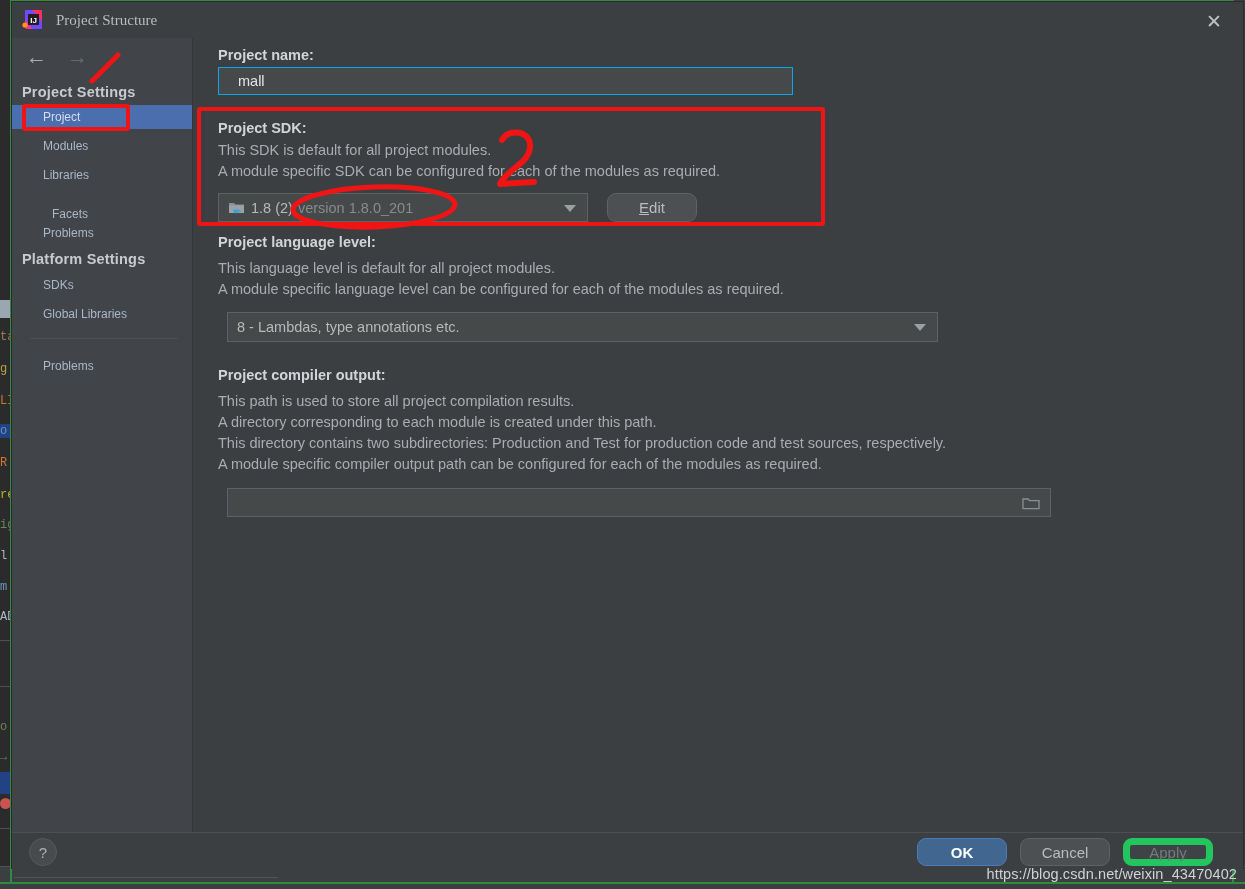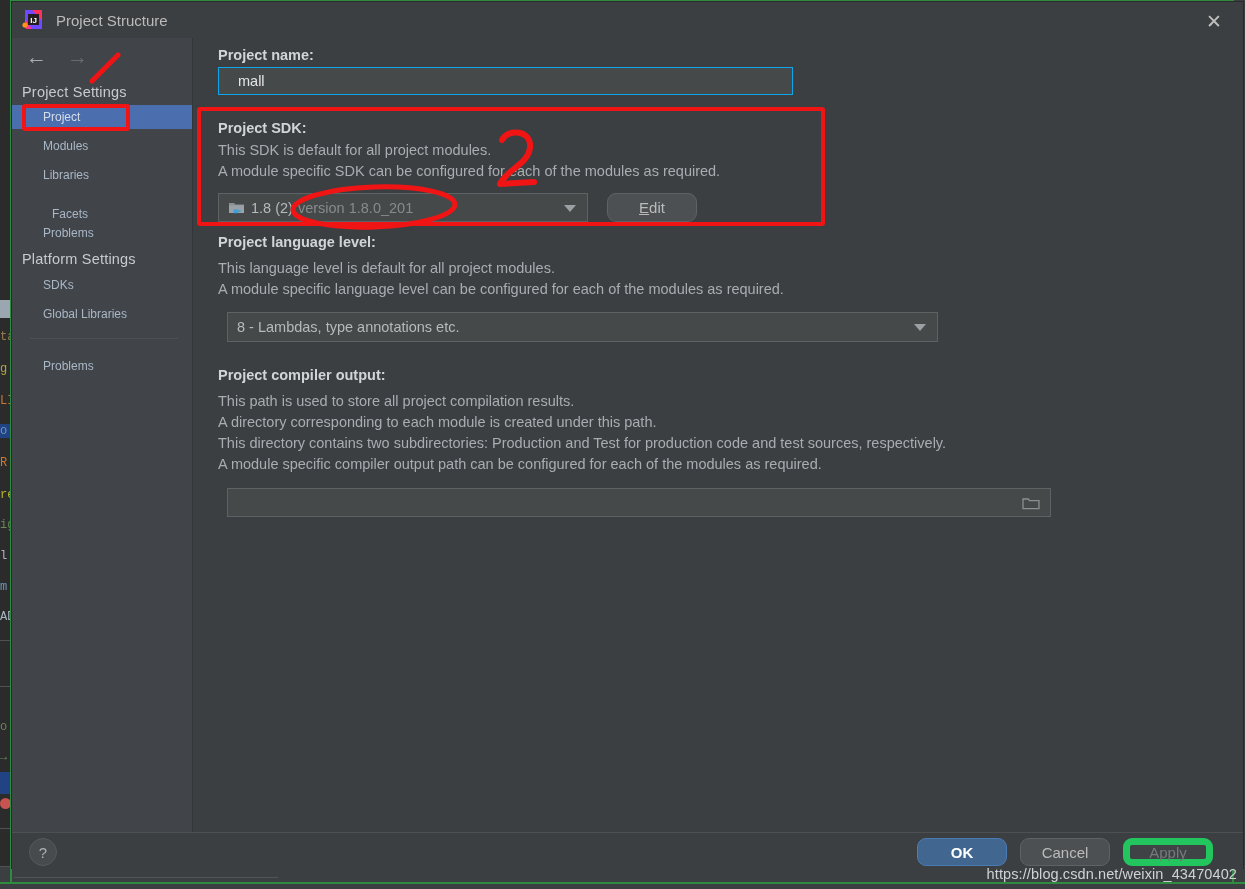--- a/index.html
+++ b/index.html
@@ -85,20 +85,21 @@
   .title-icon {
     margin-left: 10px;
     width: 22px; height: 22px;
     position: relative;
     flex: none;
   }
   .title-text {
     margin-left: 12px;
     color: #bbbbbb;
     font-size: 15px;
+    font-family: Liberation Serif, serif;
   }
   .close-btn {
     position: absolute;
     right: 16px; top: 6px;
     width: 26px; height: 26px;
     display: flex; align-items: center; justify-content: center;
     color: #bfbfbf;
     font-size: 19px;
     line-height: 1;
     cursor: default;
@@ -120,21 +121,21 @@
   }
   .nav-arrow { font-size: 21px; line-height: 1; }
   .nav-arrow.enabled { color: #a8acae; }
   .nav-arrow.disabled { color: #656b6e; }
 
   .group-header {
     position: absolute;
     left: 10px;
     color: #c8cbce;
     font-size: 14.5px;
-    font-weight: normal;
+    font-weight: bold;
     letter-spacing: .2px;
   }
   .nav-item {
     position: absolute;
     left: 0;
     width: 180px; height: 24px;
     display: flex; align-items: center;
     color: #a9b7c6;
     font-size: 12px;
     cursor: default;

